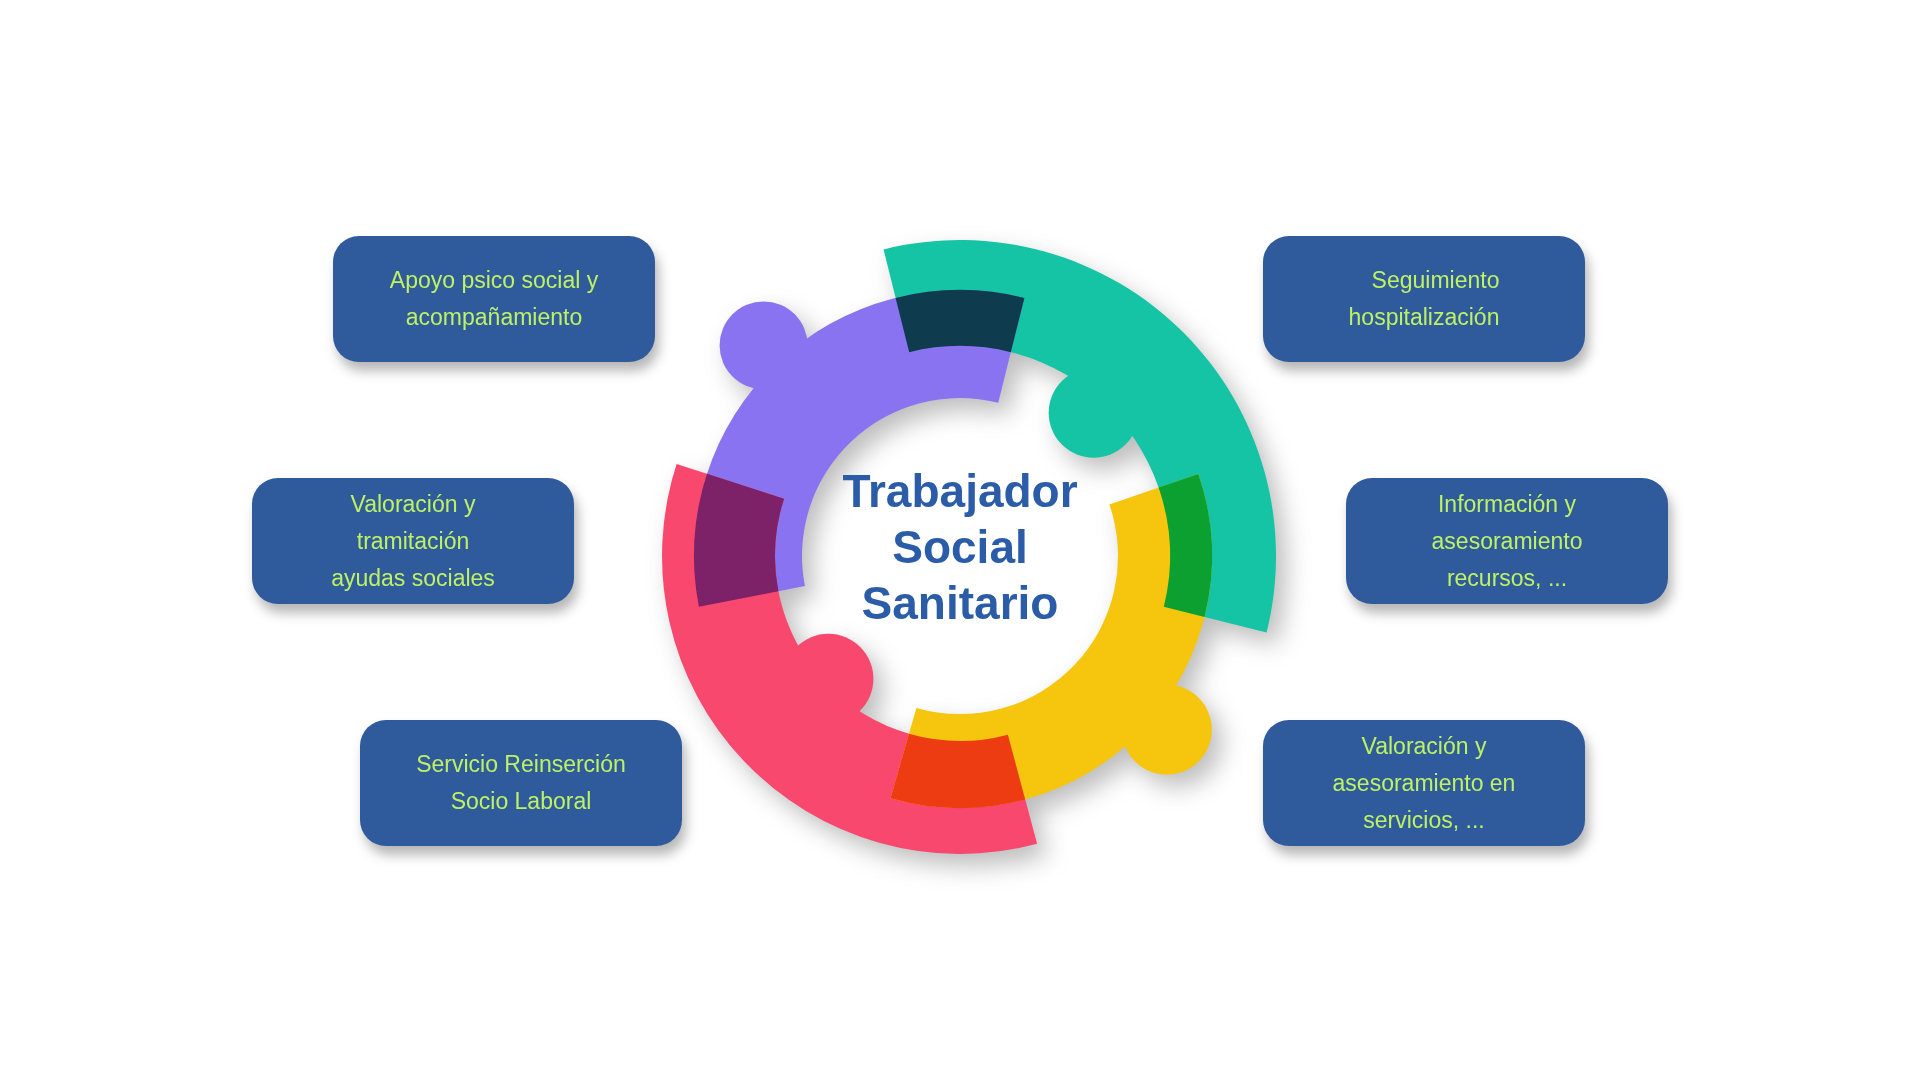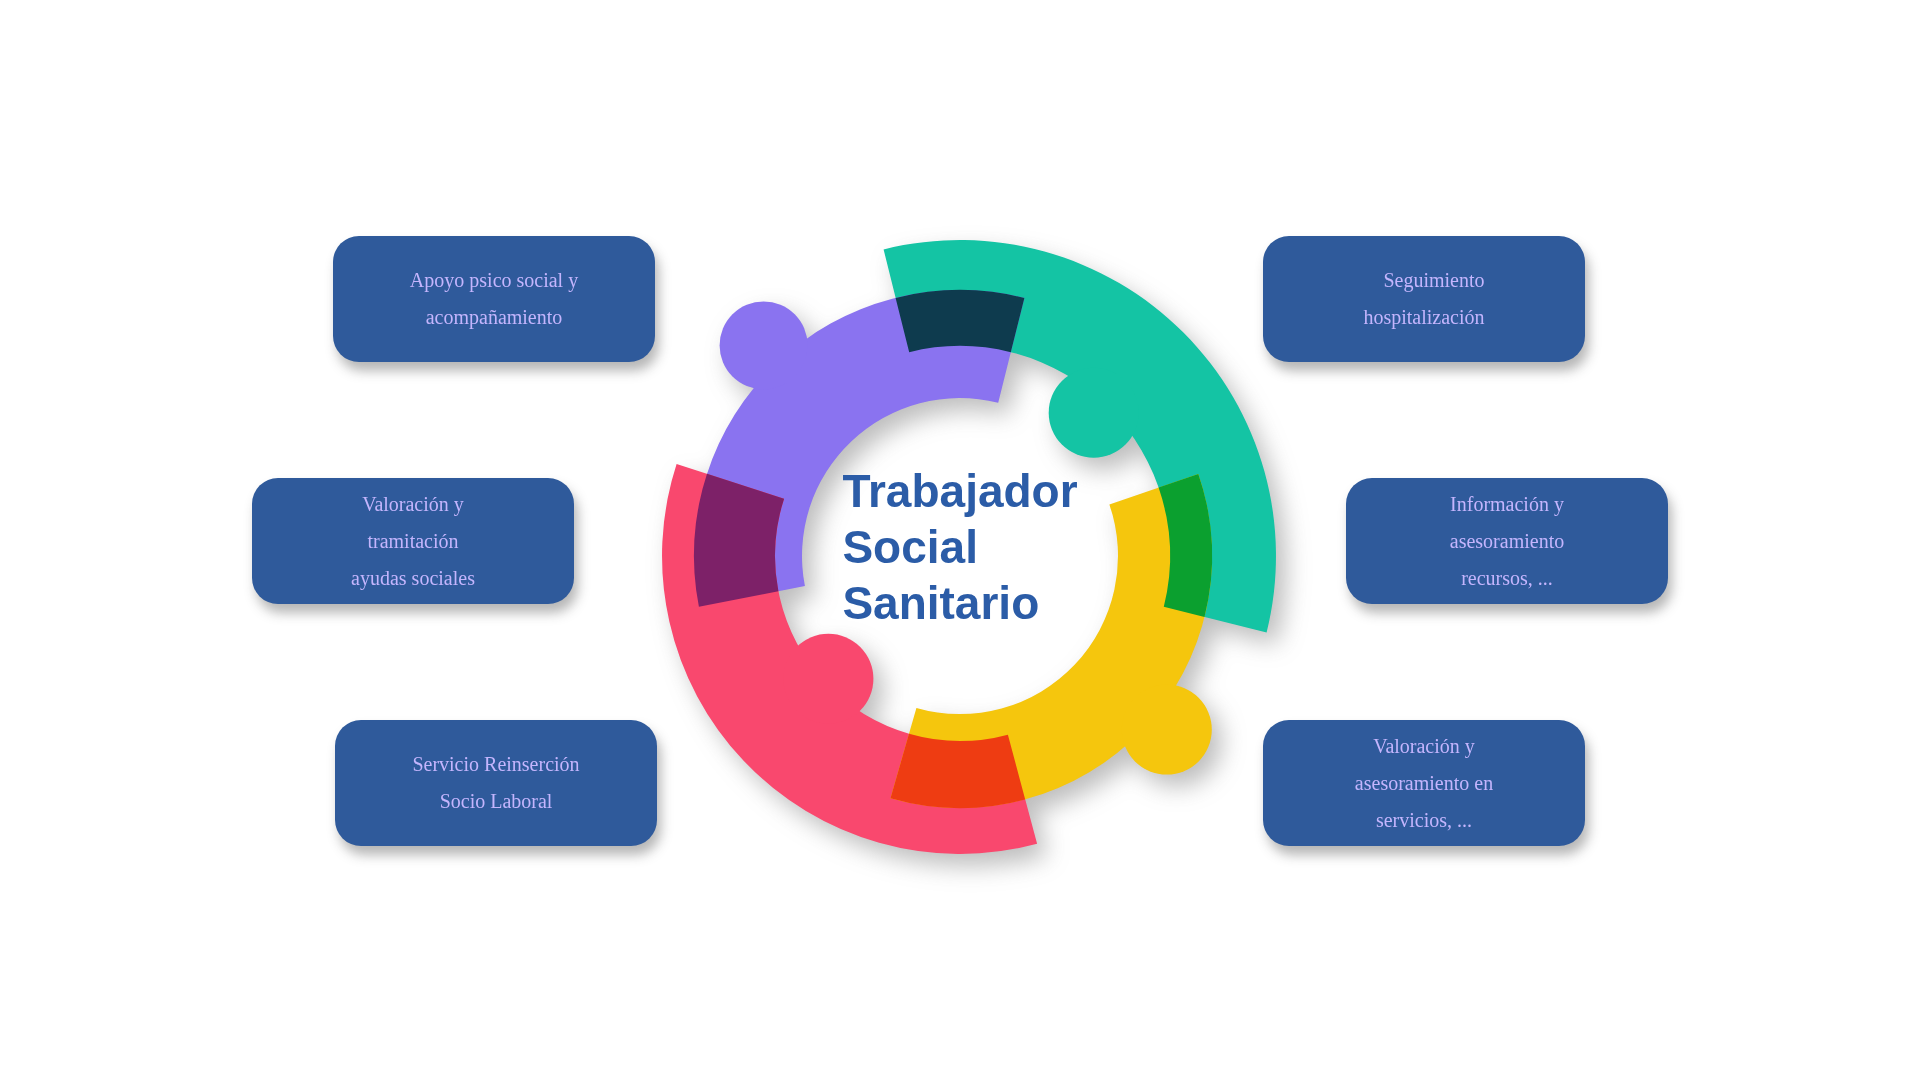--- a/index.html
+++ b/index.html
@@ -30,41 +30,40 @@
     width: 322px;
     height: 126px;
     border-radius: 26px;
     display: flex;
     align-items: center;
     justify-content: center;
     text-align: center;
     box-shadow: 4px 9px 12px rgba(50, 50, 50, 0.35);
   }
   .label-box .label-text {
-    color: #c4b5fd;
-    font-size: 20px;
+    color: #bef264;
+    font-size: 23px;
     line-height: 37px;
     white-space: pre-line;
-    font-family: Liberation Serif, serif;
   }
   .pos-tl { left: 333px;  top: 236px; }
   .pos-ml { left: 252px;  top: 478px; }
   .pos-bl { left: 335px;  top: 720px; }
   .pos-tr { left: 1263px; top: 236px; text-align: right; }
   .pos-mr { left: 1346px; top: 478px; }
   .pos-br { left: 1263px; top: 720px; }
   .center-title {
     position: absolute;
     left: 960px;
     top: 547px;
     transform: translate(-50%, -50%);
     font-size: 46px;
     font-weight: bold;
     line-height: 1.22;
-    text-align: left;
+    text-align: center;
     white-space: pre-line;
     letter-spacing: 0px;
   }
 </style>
 </head>
 <body>
 
 <div class="canvas" style="background: rgb(255, 255, 255);">
 
   <svg id="ring-svg" viewBox="0 0 1920 1080" xmlns="http://www.w3.org/2000/svg">
@@ -92,21 +91,21 @@
     <span class="label-text">Apoyo psico social y
 acompañamiento</span>
   </div>
 
   <div class="label-box pos-ml" style="background: rgb(47, 90, 155);">
     <span class="label-text">Valoración y
 tramitación
 ayudas sociales</span>
   </div>
 
-  <div class="label-box pos-bl" style="background: rgb(47, 90, 155);">
+  <div class="label-box pos-bl" style="background: rgb(47, 90, 155); margin-left: 25px;">
     <span class="label-text">Servicio Reinserción
 Socio Laboral</span>
   </div>
 
   <div class="label-box pos-tr" style="background: rgb(47, 90, 155);">
     <span class="label-text">Seguimiento
 hospitalización</span>
   </div>
 
   <div class="label-box pos-mr" style="background: rgb(47, 90, 155);">

